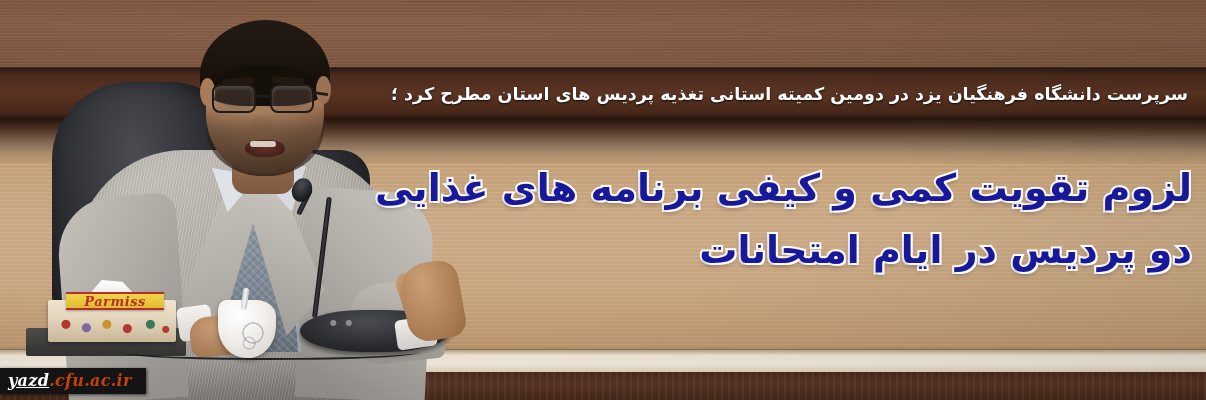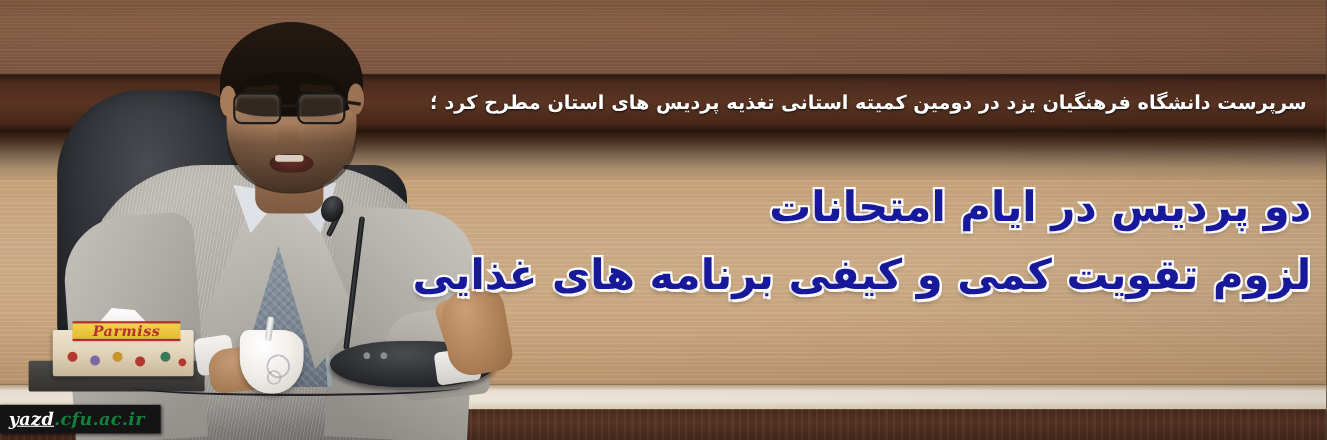--- a/index.html
+++ b/index.html
@@ -341,21 +341,21 @@
   #watermark{
     position:absolute;left:0;bottom:6px;
     background:#141414;
     padding:3px 14px 4px 8px;
     font-family:"DejaVu Serif","Liberation Serif",serif;
     font-style:italic;font-weight:700;font-size:16px;
     letter-spacing:.3px;direction:ltr;
     box-shadow:1px 1px 3px rgba(0,0,0,.6);
   }
   #watermark .w1{color:#ffffff;text-decoration:underline;}
-  #watermark .w2{color:#15803d;text-align:center;}
+  #watermark .w2{color:#c2410c;text-align:center;}
 </style>
 </head>
 <body>
 
 <div id="stage">
 
   <div class="layer" id="wall-upper"></div>
   <div class="layer" id="wall-band"></div>
   <div class="layer" id="wall-fade"></div>
   <div class="layer" id="wall-light"></div>
@@ -417,21 +417,21 @@
     <div class="hand-r"></div>
     <div class="cable"></div>
   </div>
 
   <div id="photo-blend"></div>
   <div id="vignette"></div>
 
   <div id="kicker">سرپرست دانشگاه فرهنگیان یزد در دومین کمیته استانی تغذیه پردیس های استان مطرح کرد ؛</div>
 
   <div id="headline">
+    <span class="hl">لزوم تقویت کمی و کیفی برنامه های غذایی</span>
     <span class="hl">دو پردیس در ایام امتحانات</span>
-    <span class="hl">لزوم تقویت کمی و کیفی برنامه های غذایی</span>
   </div>
 
   <div id="watermark">
     <span class="w1">yazd</span><span class="w2">.cfu.ac.ir</span>
   </div>
 
 </div>
 
 </body></html>

